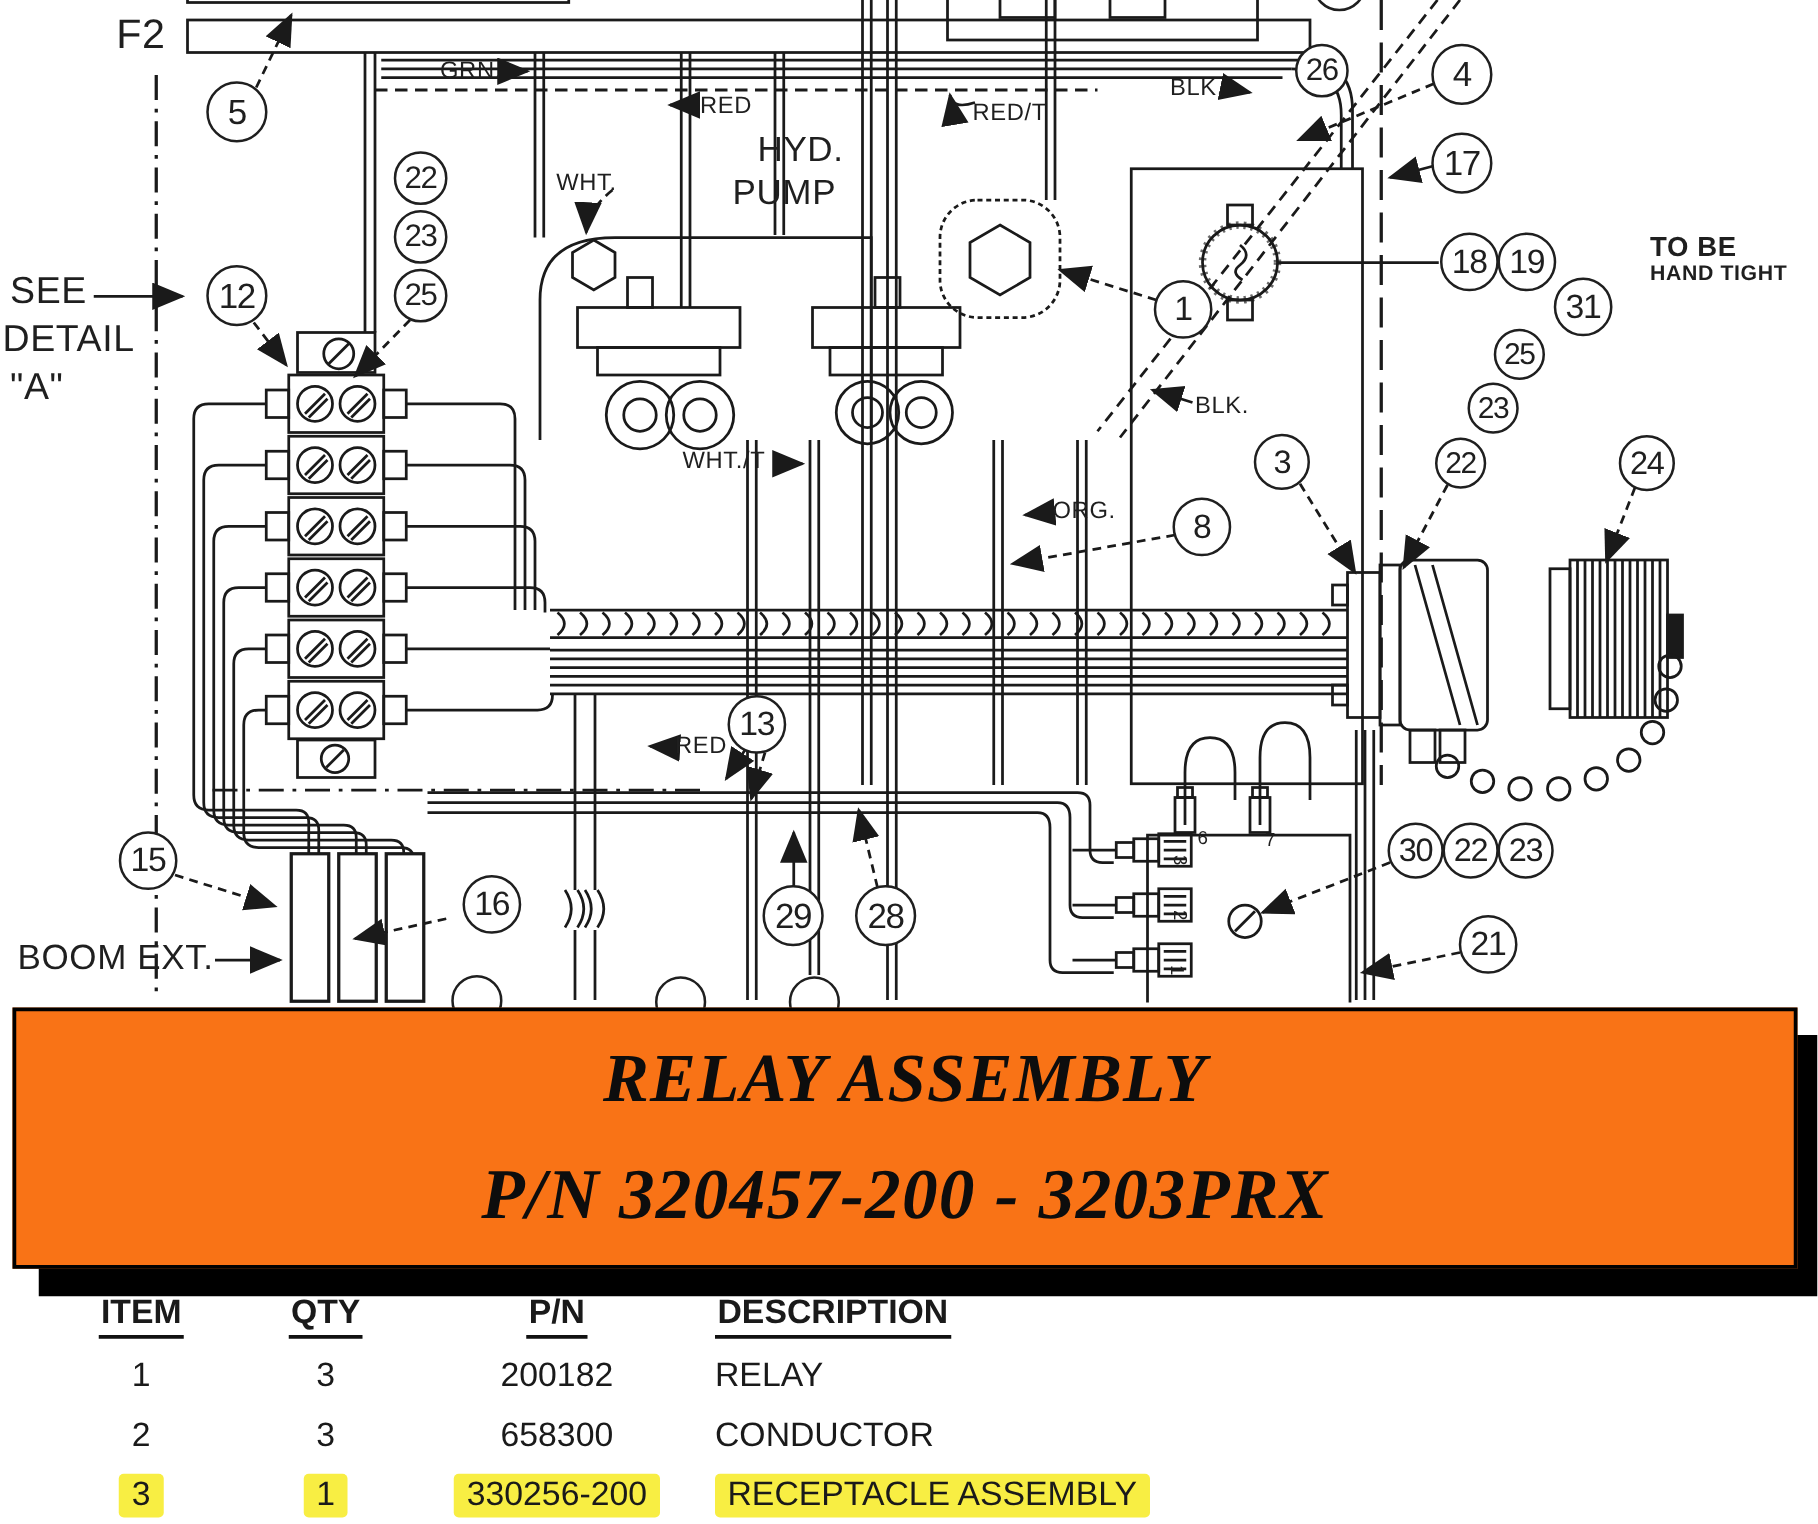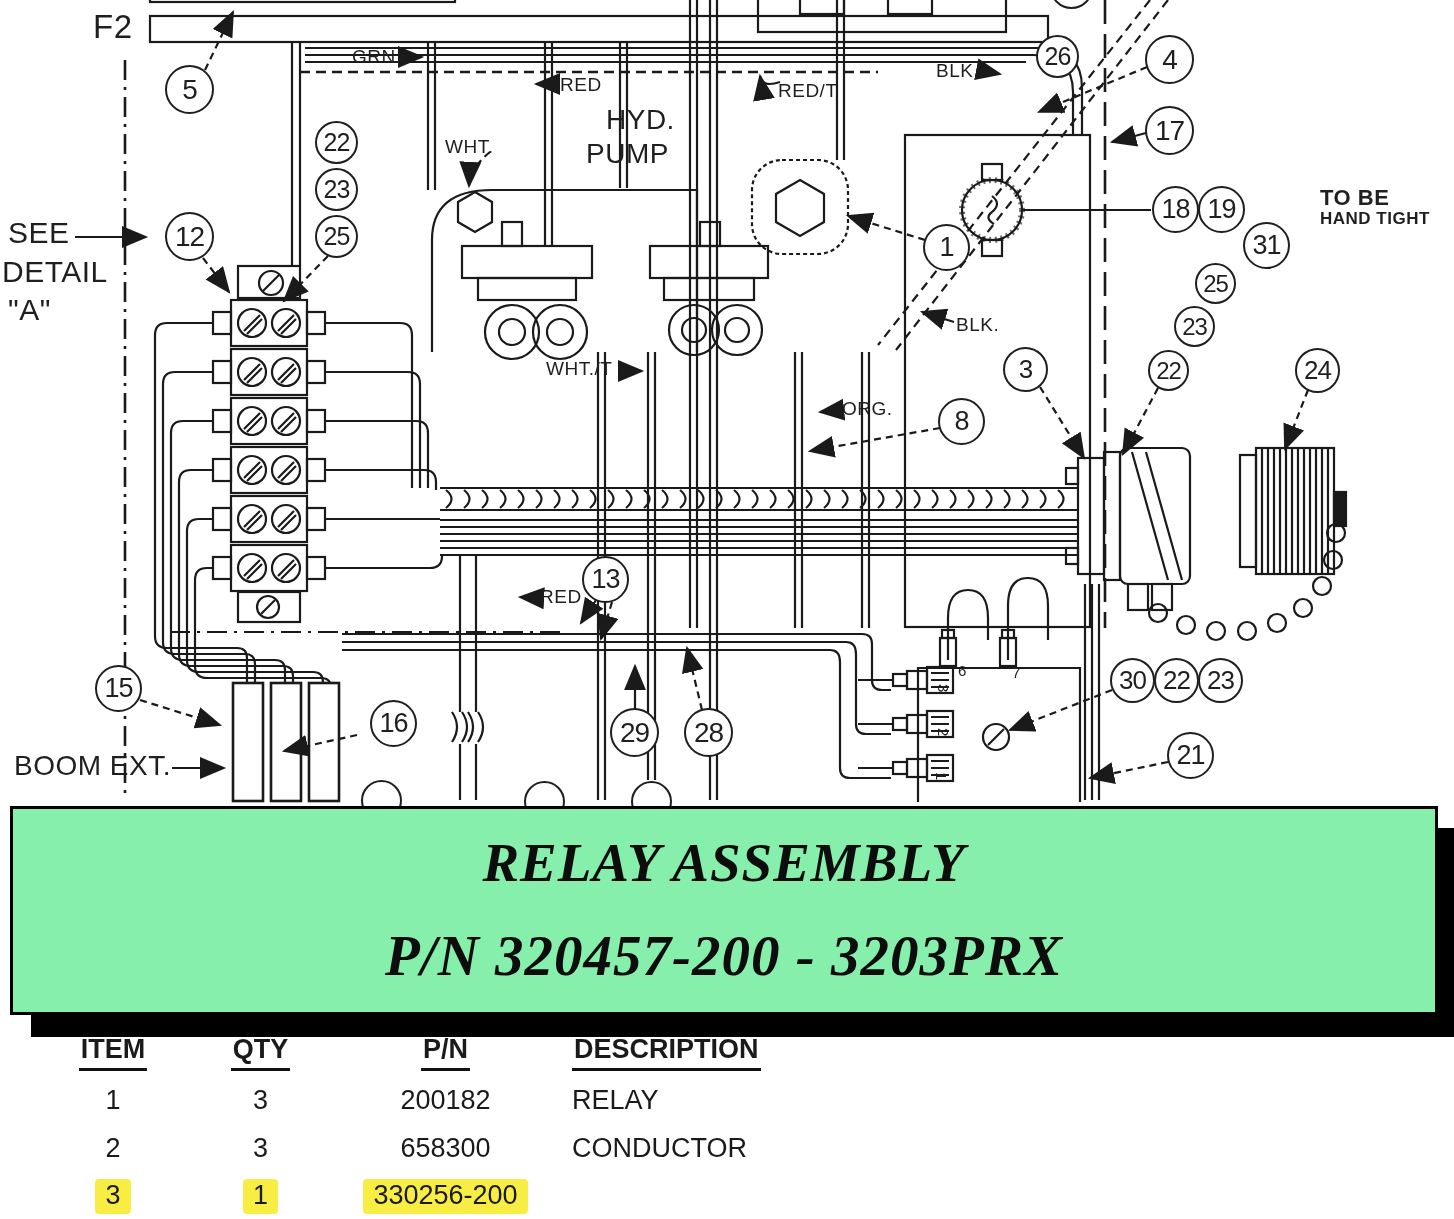--- a/index.html
+++ b/index.html
@@ -5,21 +5,21 @@
   html,body{margin:0;padding:0;background:#fff;}
   .canvas{position:relative;width:1454px;height:1219px;background:#fff;overflow:hidden;
           font-family:"Liberation Sans",sans-serif;color:#1a1a1a;}
   .diagram{position:absolute;left:0;top:0;width:1454px;height:806px;}
   .diagram svg{position:absolute;left:0;top:0;}
   .balloon{position:absolute;border:2.6px solid #1f1f1f;border-radius:50%;background:#fff;
            display:flex;align-items:center;justify-content:center;z-index:3;
            font-weight:500;letter-spacing:-1px;color:#1f1f1f;}
   .dlabel{position:absolute;z-index:3;font-weight:500;white-space:pre;color:#1f1f1f;
           letter-spacing:0.5px;transform-origin:left top;}
-  .title-block{position:absolute;left:10px;top:806px;width:1422px;height:203px;background:#86efac;
+  .title-block{position:absolute;left:10px;top:806px;width:1422px;height:203px;background:#f97316;
                border:3px solid #000;box-shadow:21px 22px 0 0 #000;z-index:6;text-align:center;}
   .tb-line{font-family:"Liberation Serif",serif;font-weight:bold;font-style:italic;color:#0d0d0d;}
   .tb-1{font-size:55px;margin-top:22px;letter-spacing:1px;}
   .tb-2{font-size:57px;margin-top:29px;letter-spacing:1px;}
   .parts-table{position:absolute;left:0;top:1032px;width:1100px;z-index:5;}
   .pt-row{display:grid;grid-template-columns:150px 145px 225px 1fr;padding-left:38px;
           align-items:center;height:48px;font-size:27px;}
   .pt-head{height:40px;font-weight:bold;margin-bottom:4px;}
   .c{text-align:center;}
   .c-desc{text-align:left;padding-left:14px;}
@@ -311,15 +311,16 @@
     <div class="pt-row">
       <span class="c">2</span>
       <span class="c">3</span>
       <span class="c">658300</span>
       <span class="c c-desc">CONDUCTOR</span>
     </div>
     <div class="pt-row">
       <span class="c"><span class="hl">3</span></span>
       <span class="c"><span class="hl">1</span></span>
       <span class="c"><span class="hl">330256-200</span></span>
+      <span class="c c-desc"><span class="hl">RECEPTACLE ASSEMBLY</span></span>
     </div>
   </div>
 </div>
 
 </body></html>

